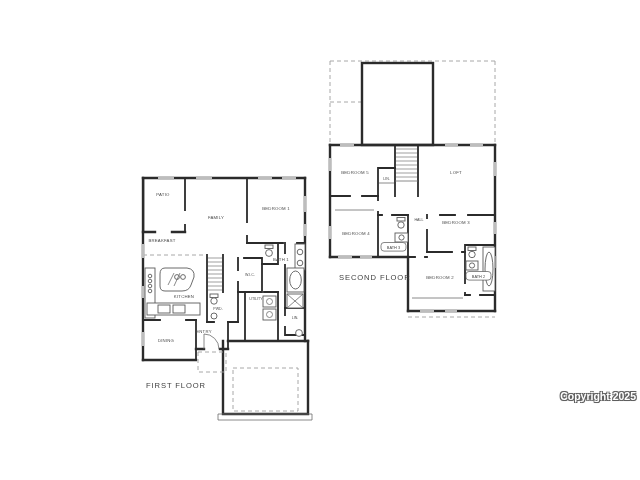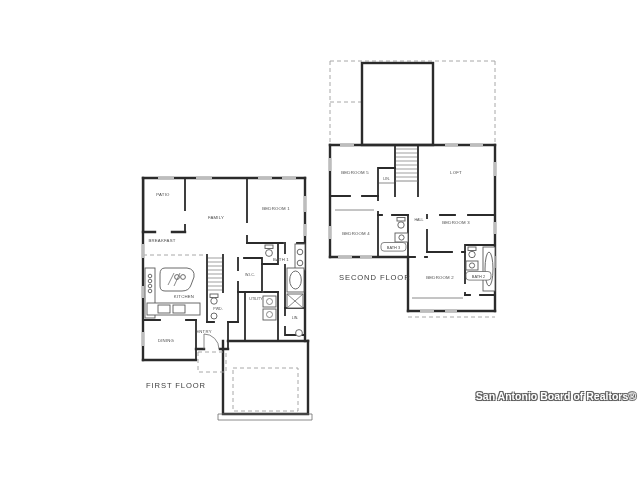--- a/index.html
+++ b/index.html
@@ -242,15 +242,15 @@
     <text class="tiny-label" x="419" y="221" text-anchor="middle">HALL</text>
     <text class="room-label" x="456" y="224" text-anchor="middle">BEDROOM 3</text>
     <text class="room-label" x="440" y="279" text-anchor="middle">BEDROOM 2</text>
     <text class="tiny-label" x="386.5" y="180" text-anchor="middle">LIN.</text>
     <text class="floor-title" x="339" y="280">SECOND FLOOR</text>
   </g>
 </svg>
 
 
 <div class="watermark">
-  <div>San Antonio Board of Realtors®</div>
+  <div>Copyright 2025</div>
 </div>
 </div>
 
 </body></html>

